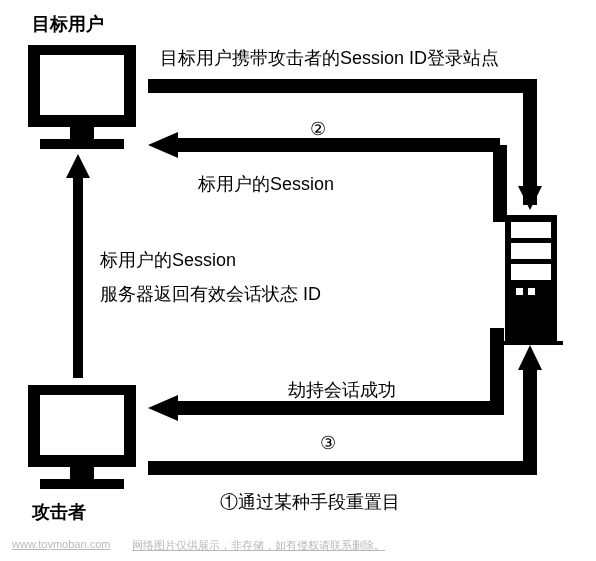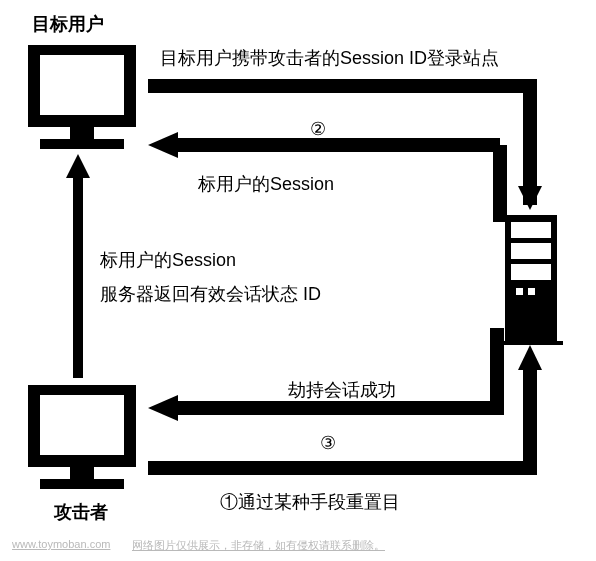--- a/index.html
+++ b/index.html
@@ -82,21 +82,21 @@
     <polygon points="530,345 518,370 542,370" fill="#000"></polygon>
   </g>
 
   <g>
     <polyline points="497,328 497,408 175,408" fill="none" stroke="#000" stroke-width="14"></polyline>
     <polygon points="148,408 178,395 178,421" fill="#000"></polygon>
   </g>
 </svg>
 
 <div class="label" style="left:32px; top:12px; font-weight:bold;">目标用户</div>
-<div class="label" style="left:32px; top:500px; font-weight:bold;margin-left:22px;">攻击者</div>
+<div class="label" style="left:32px; top:500px; font-weight:bold;">攻击者</div>
 
 <div class="label" style="left:160px; top:46px;">目标用户携带攻击者的Session ID登录站点</div>
 <div class="step-num" style="left:310px; top:118px;">②</div>
 <div class="label" style="left:198px; top:172px;">标用户的Session</div>
 
 <div class="label" style="left:100px; top:248px;">标用户的Session</div>
 <div class="label" style="left:100px; top:282px;">服务器返回有效会话状态 ID</div>
 
 <div class="label" style="left:268px; top:378px;margin-left:20px;">劫持会话成功</div>
 <div class="step-num" style="left:320px; top:432px;">③</div>

